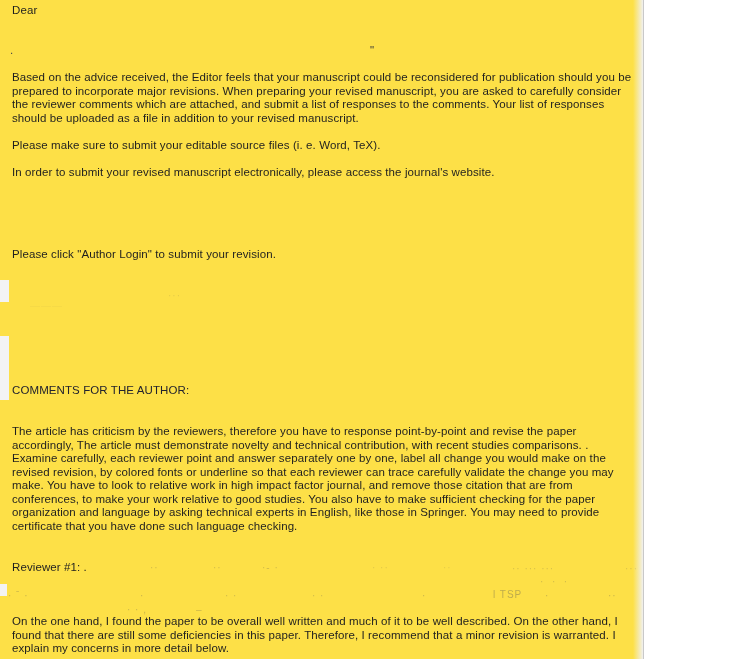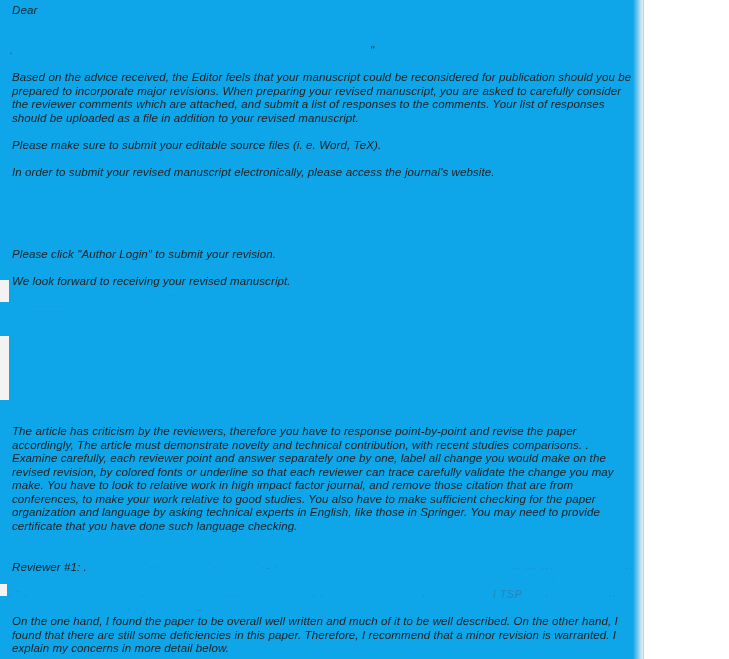--- a/index.html
+++ b/index.html
@@ -4,27 +4,26 @@
 <style>
   html, body { margin: 0; padding: 0; }
   body {
     font-family: "Liberation Sans", "DejaVu Sans", sans-serif;
     background: #ffffff;
   }
   .page {
     position: relative;
     width: 661px;
     height: 659px;
-    background: #0ea5e9;
+    background: #fde047;
     overflow: hidden;
     color: #1f1f1f;
     font-size: 11.5px;
     line-height: 13.5px;
     letter-spacing: 0.1px;
-    font-style: italic;
   }
   .tblock {
     position: absolute;
     left: 12px;
     width: 692px;
     white-space: pre-line;
   }
   .heading { color: #22222e; }
   
   .patch { position: absolute; background: #f3f3f3; }
@@ -73,22 +72,22 @@
     <span class="quote">"</span>
   </div>
 
   <div class="tblock" style="top:71px">Based on the advice received, the Editor feels that your manuscript could be reconsidered for publication should you be
 prepared to incorporate major revisions. When preparing your revised manuscript, you are asked to carefully consider
 the reviewer comments which are attached, and submit a list of responses to the comments. Your list of responses
 should be uploaded as a file in addition to your revised manuscript.</div>
   <div class="tblock" style="top:139px">Please make sure to submit your editable source files (i. e. Word, TeX).</div>
   <div class="tblock" style="top:166px">In order to submit your revised manuscript electronically, please access the journal's website.</div>
   <div class="tblock" style="top:248px">Please click "Author Login" to submit your revision.</div>
-  <div class="tblock" style="top:275px">We look forward to receiving your revised manuscript.</div>
 
+  <div class="tblock heading" style="top:384px">COMMENTS FOR THE AUTHOR:</div>
   <div class="tblock" style="top:425px">The article has criticism by the reviewers, therefore you have to response point-by-point and revise the paper
 accordingly, The article must demonstrate novelty and technical contribution, with recent studies comparisons. .
 Examine carefully, each reviewer point and answer separately one by one, label all change you would make on the
 revised revision, by colored fonts or underline so that each reviewer can trace carefully validate the change you may
 make. You have to look to relative work in high impact factor journal, and remove those citation that are from
 conferences, to make your work relative to good studies. You also have to make sufficient checking for the paper
 organization and language by asking technical experts in English, like those in Springer. You may need to provide
 certificate that you have done such language checking.</div>
 
   <div class="tblock" style="top:561px">Reviewer #1: .</div>

